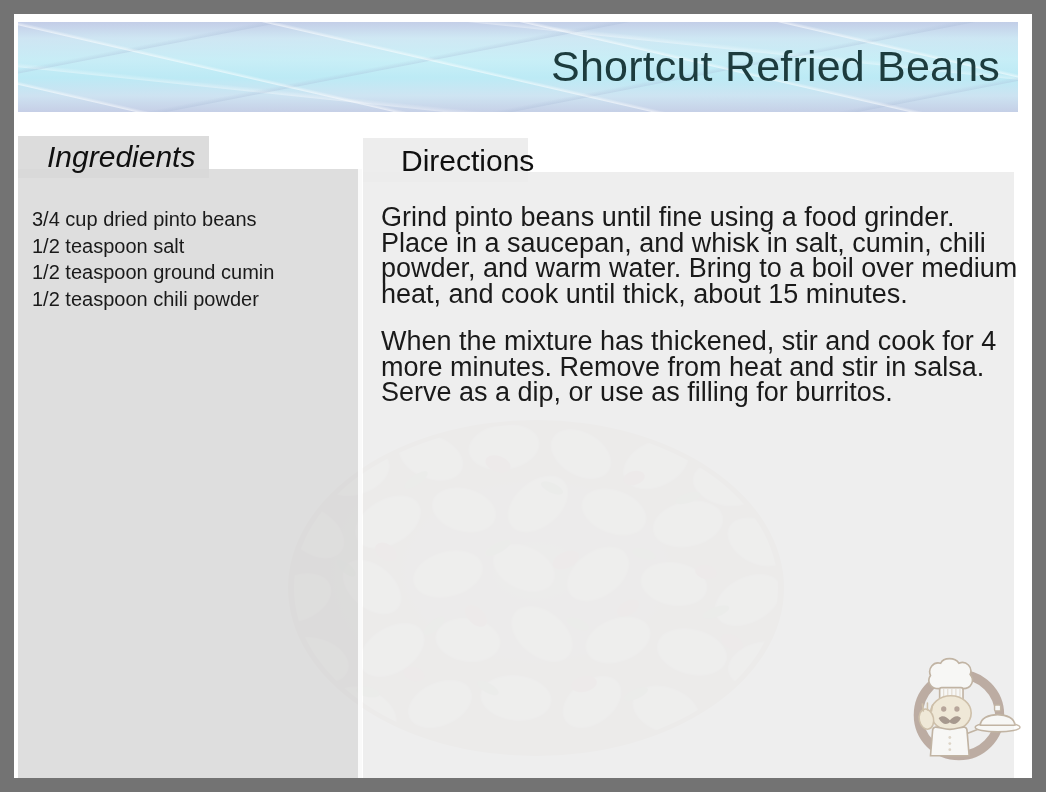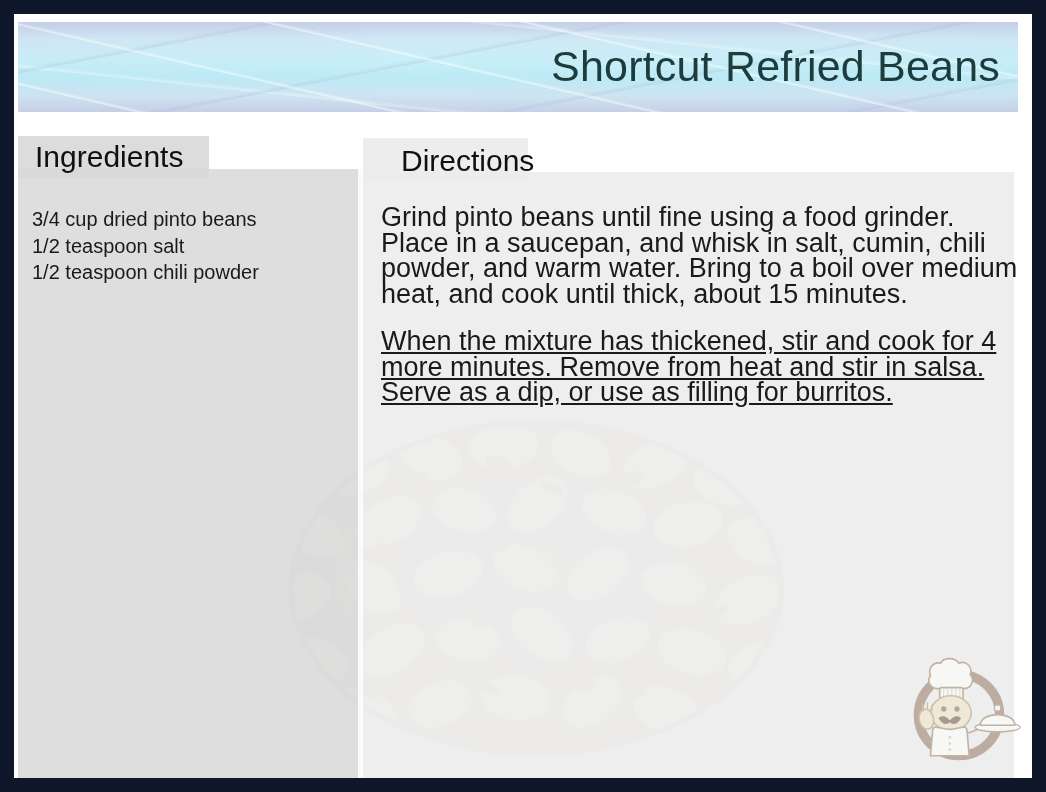--- a/index.html
+++ b/index.html
@@ -12,21 +12,21 @@
     height: 792px;
     font-family: "Liberation Sans", sans-serif;
     overflow: hidden;
   }
 
   
   #slide {
     position: relative;
     width: 1046px;
     height: 792px;
-    background: #0f172a;
+    background: #737373;
     box-sizing: border-box;
   }
 
   
   #card {
     position: absolute;
     left: 14px;
     top: 14px;
     width: 1018px;
     height: 764px;
@@ -115,27 +115,28 @@
   #ingredients-tab {
     position: absolute;
     left: 4px;
     top: 122px;
     width: 191px;
     height: 42px;
     background: rgba(217,217,217,0.92);
   }
   #ingredients-heading {
     position: absolute;
-    left: 21px;
+    left: 33px;
     top: 126px;
     font-size: 30px;
     font-weight: 400;
     color: #101010;
     letter-spacing: 0px;
     white-space: nowrap;
+    font-style: italic;
   }
   #ingredients-list {
     position: absolute;
     left: 18px;
     top: 192px;
     width: 320px;
     list-style: none;
     margin: 0;
     padding: 0;
   }
@@ -178,21 +179,21 @@
     left: 367px;
     top: 191px;
     width: 638px;
   }
   #directions-body p {
     margin: 0 0 22px 0;
     font-size: 27px;
     line-height: 25.5px;
     color: #1a1a1a;
   }
-  #directions-body p:last-child { margin-bottom: 0; text-decoration: underline; }
+  #directions-body p:last-child { margin-bottom: 0; }
 
   
   #panel-seam {
     position: absolute;
     left: 344px;
     top: 155px;
     width: 5px;
     height: 609px;
     background: #ffffff;
     opacity: 0.85;
@@ -307,20 +308,21 @@
       </g>
     </svg>
 
     <div id="ingredients-panel"></div>
     <div id="ingredients-tab"></div>
     <div id="ingredients-heading">Ingredients</div>
 
     <ul id="ingredients-list">
       <li>3/4 cup dried pinto beans</li>
       <li>1/2 teaspoon salt</li>
+      <li>1/2 teaspoon ground cumin</li>
       <li>1/2 teaspoon chili powder</li>
     </ul>
 
     <div id="directions-panel"></div>
     <div id="panel-seam"></div>
     <div id="directions-tab"></div>
     <div id="directions-heading">Directions</div>
 
     <div id="directions-body">
       <p>Grind pinto beans until fine using a food grinder. Place in a saucepan, and whisk in salt, cumin, chili powder, and warm water. Bring to a boil over medium heat, and cook until thick, about 15 minutes.</p>

